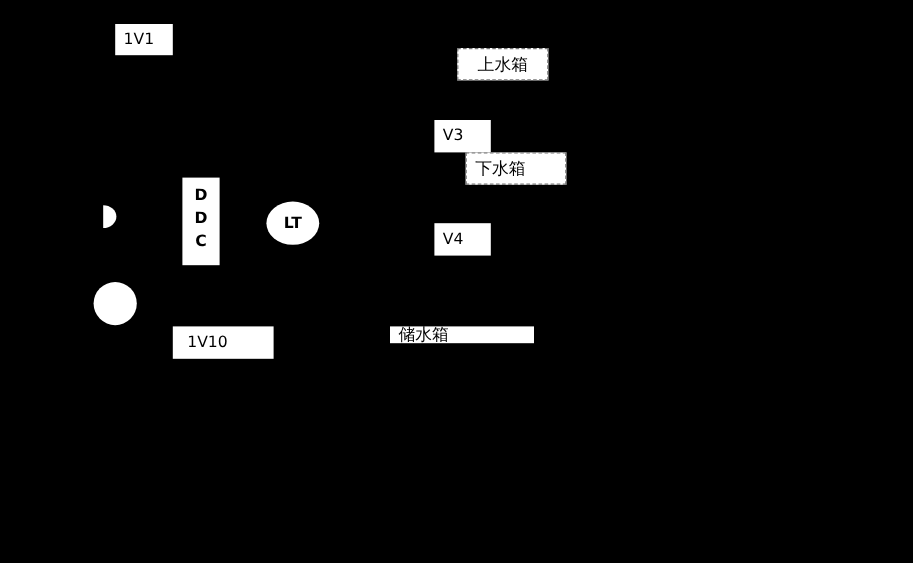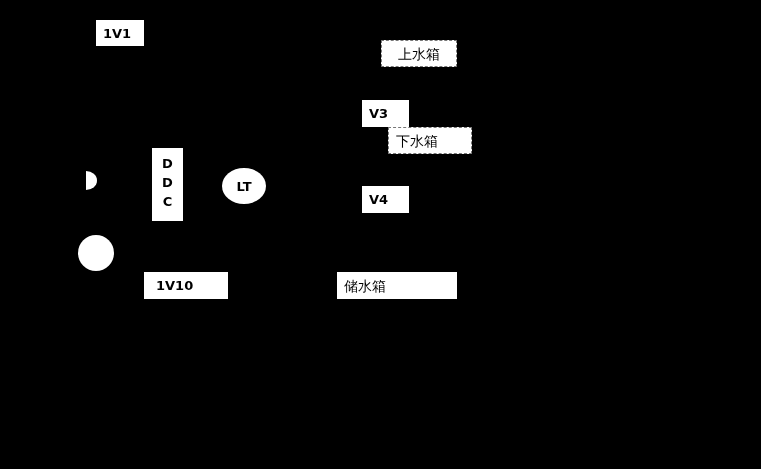--- a/index.html
+++ b/index.html
@@ -20,32 +20,32 @@
     background: #ffffff;
     color: #000000;
     display: flex;
     align-items: center;
     box-sizing: border-box;
     font-size: 13px;
     line-height: 1;
   }
   .node.center { justify-content: center; }
   .node.left   { justify-content: flex-start; padding-left: 7px; }
-  .bold { font-weight: bold; }
+  .bold { font-weight: normal; }
   .cjk  { font-size: 14px; margin-left: 13px; }
   .dashed { border: 1px dashed #777777; }
 
   
   #valve-1v1      { left: 96px;  top: 20px;  width: 48px;  height: 26px; }
   #upper-tank     { left: 368px; top: 40px;  width: 76px;  height: 27px; }
   #valve-v3       { left: 362px; top: 100px;  width: 47px;  height: 27px; }
   #lower-tank     { left: 375px; top: 127px; width: 84px;  height: 27px; }
   #valve-v4       { left: 362px; top: 186px; width: 47px;  height: 27px; text-align: center; }
   #valve-1v10     { left: 144px; top: 272px; width: 84px;  height: 27px; padding-left: 12px; }
-  #storage-tank   { left: 324px; top: 272px; width: 120px; height: 27px; }
+  #storage-tank   { left: 312px; top: 272px; width: 120px; height: 14px; }
 
   #ddc-controller {
     left: 152px; top: 148px; width: 31px; height: 73px;
     justify-content: center;
     writing-mode: vertical-rl;
     text-orientation: upright;
     letter-spacing: 4px;
     font-weight: bold;
   }
   #level-transmitter {

